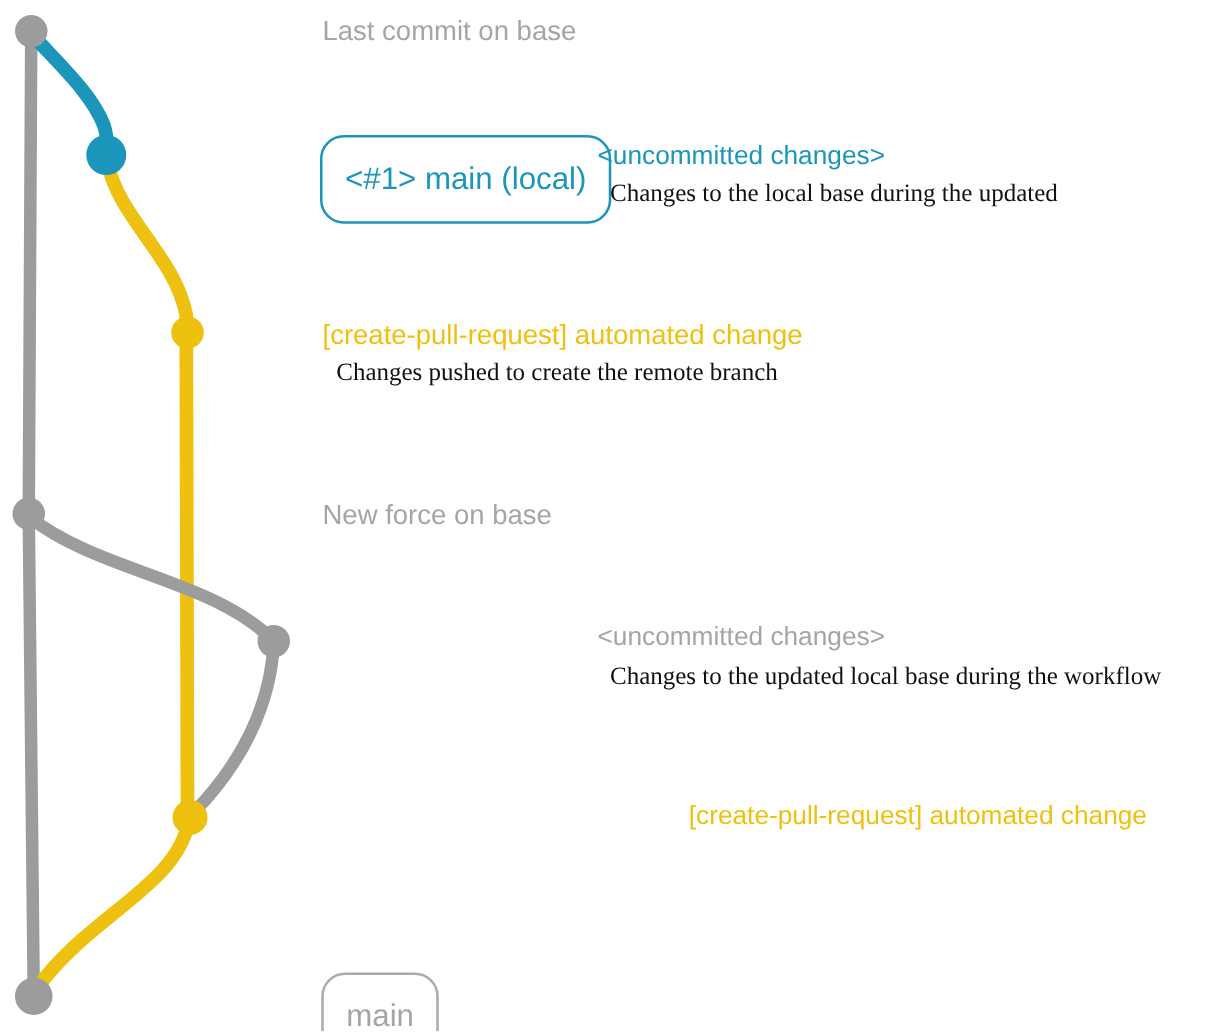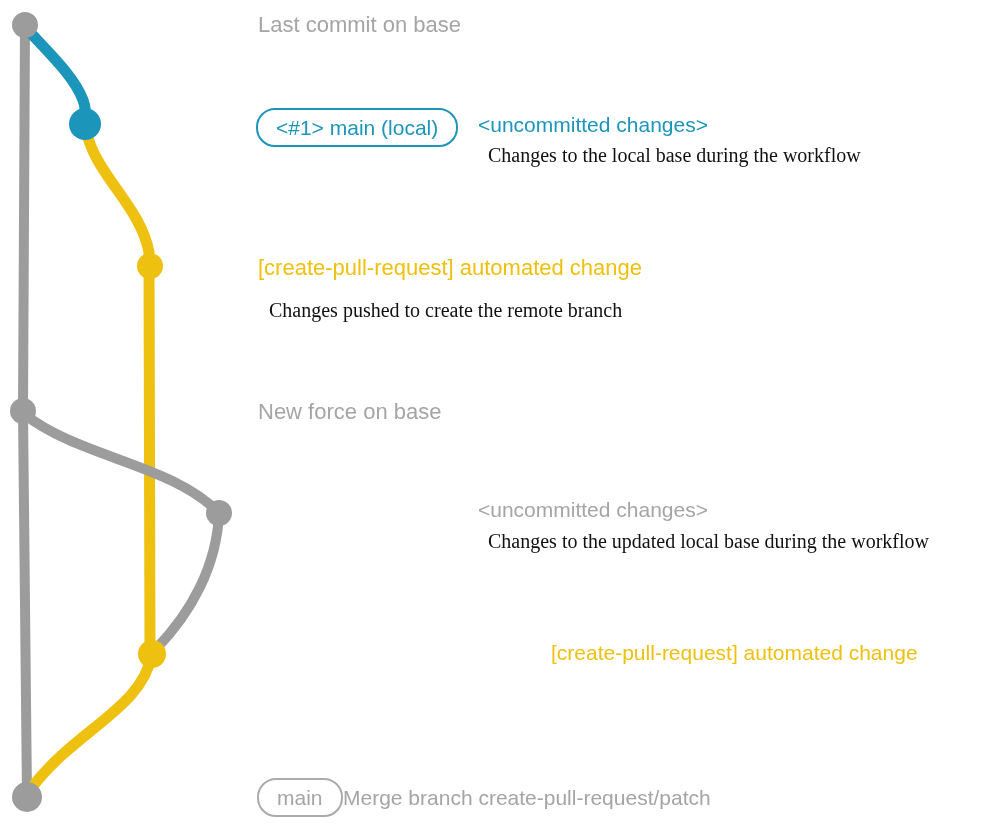--- a/index.html
+++ b/index.html
@@ -40,23 +40,23 @@
     color: var(--gray-text);
   }
   .title { font-size: 21px; text-align: center; }
   .title.blue { color: var(--blue); }
   .title.gray { color: var(--gray-text); }
   .title.yellow { color: var(--yellow); }
   .title-lg { font-size: 22px; }
 
   .badge {
     display: inline-block;
-    font-size: 21px;
+    font-size: 25px;
     line-height: 25px;
-    padding: 5px 18px;
+    padding: 21px 18px;
     border: 2px solid;
     border-radius: 19px;
     background: #ffffff;
   }
   .badge.blue { color: var(--blue); border-color: var(--blue); }
   .badge.gray { color: var(--gray-text); border-color: var(--gray-light); }
   .badge.yellow { color: var(--yellow); border-color: var(--yellow); }
 
   .caption {
     font-family: "Liberation Serif", serif;
@@ -90,30 +90,29 @@
     <circle class="node yellow" cx="152" cy="654" r="14"></circle>
     <circle class="node gray" cx="27" cy="797" r="15"></circle>
   </svg>
 
   <div class="abs heading-gray" style="left:258px; top:12px;">Last commit on base</div>
 
   <div class="abs" style="left:256px; top:108px;">
     <span class="badge blue">&lt;#1&gt; main (local)</span>
   </div>
   <div class="abs title blue" style="left:478px; top:113px;">&lt;uncommitted changes&gt;</div>
-  <div class="abs caption" style="left:488px; top:144px;">Changes to the local base during the workflow</div>
+  <div class="abs caption" style="left:488px; top:144px;">Changes to the local base during the updated</div>
 
   <div class="abs title title-lg yellow" style="left:258px; top:255px;">[create-pull-request] automated change</div>
-  <div class="abs caption" style="left:269px; top:299px;">Changes pushed to create the remote branch</div>
+  <div class="abs caption" style="left:269px; top:287px;">Changes pushed to create the remote branch</div>
 
   <div class="abs heading-gray" style="left:258px; top:399px;">New force on base</div>
 
   <div class="abs title gray" style="left:478px; top:498px;">&lt;uncommitted changes&gt;</div>
   <div class="abs caption" style="left:488px; top:530px;">Changes to the updated local base during the workflow</div>
 
   <div class="abs title yellow" style="left:551px; top:641px;">[create-pull-request] automated change</div>
 
   <div class="abs" style="left:257px; top:778px;">
     <span class="badge gray">main</span>
   </div>
-  <div class="abs title gray" style="left:343px; top:786px;">Merge branch create-pull-request/patch</div>
 
 </div>
 
 </body></html>

